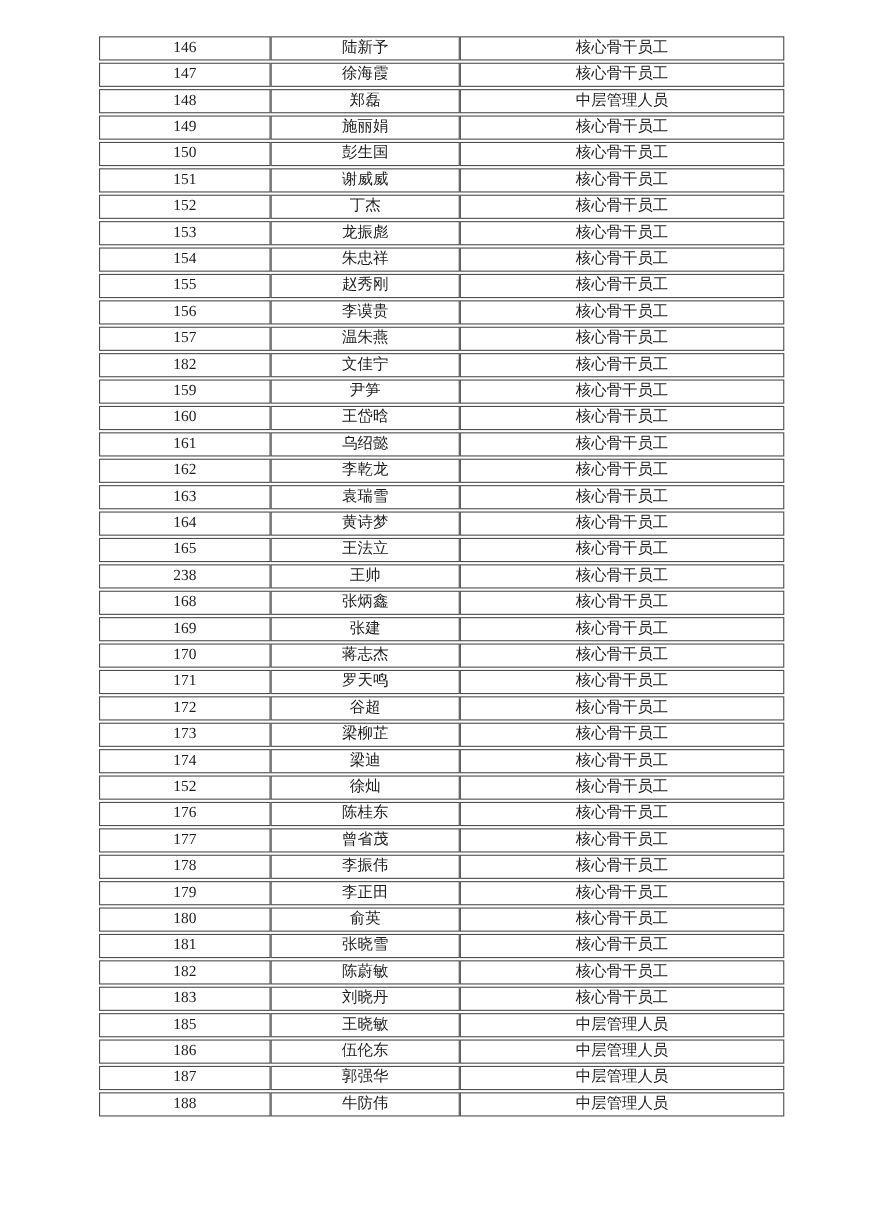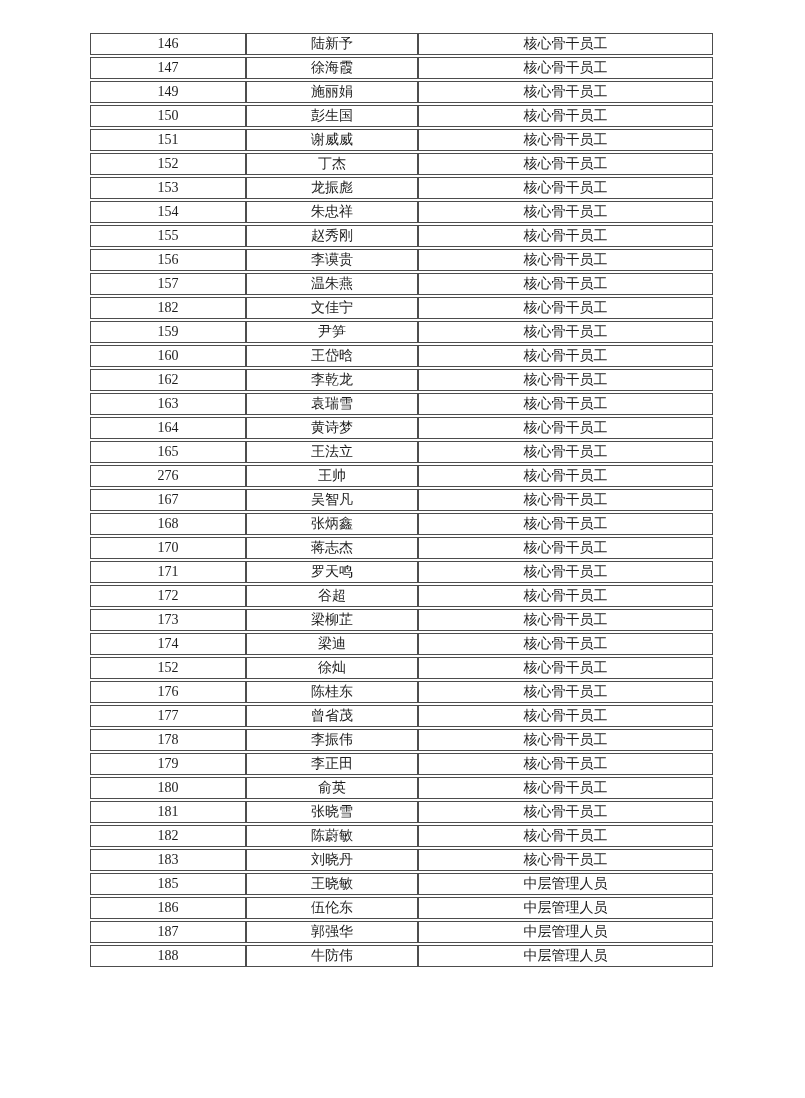--- a/index.html
+++ b/index.html
@@ -57,20 +57,25 @@
           <td>146</td>
           <td>陆新予</td>
           <td>核心骨干员工</td>
         </tr>
         <tr>
           <td>147</td>
           <td>徐海霞</td>
           <td>核心骨干员工</td>
         </tr>
         <tr>
+          <td>148</td>
+          <td>郑磊</td>
+          <td>中层管理人员</td>
+        </tr>
+        <tr>
           <td>149</td>
           <td>施丽娟</td>
           <td>核心骨干员工</td>
         </tr>
         <tr>
           <td>150</td>
           <td>彭生国</td>
           <td>核心骨干员工</td>
         </tr>
         <tr>
@@ -117,52 +122,57 @@
           <td>159</td>
           <td>尹笋</td>
           <td>核心骨干员工</td>
         </tr>
         <tr>
           <td>160</td>
           <td>王岱晗</td>
           <td>核心骨干员工</td>
         </tr>
         <tr>
+          <td>161</td>
+          <td>乌绍懿</td>
+          <td>核心骨干员工</td>
+        </tr>
+        <tr>
           <td>162</td>
           <td>李乾龙</td>
           <td>核心骨干员工</td>
         </tr>
         <tr>
           <td>163</td>
           <td>袁瑞雪</td>
           <td>核心骨干员工</td>
         </tr>
         <tr>
           <td>164</td>
           <td>黄诗梦</td>
           <td>核心骨干员工</td>
         </tr>
         <tr>
           <td>165</td>
           <td>王法立</td>
           <td>核心骨干员工</td>
         </tr>
         <tr>
-          <td>276</td>
+          <td>238</td>
           <td>王帅</td>
-          <td>核心骨干员工</td>
-        </tr>
-        <tr>
-          <td>167</td>
-          <td>吴智凡</td>
           <td>核心骨干员工</td>
         </tr>
         <tr>
           <td>168</td>
           <td>张炳鑫</td>
+          <td>核心骨干员工</td>
+        </tr>
+        <tr>
+          <td>169</td>
+          <td>张建</td>
           <td>核心骨干员工</td>
         </tr>
         <tr>
           <td>170</td>
           <td>蒋志杰</td>
           <td>核心骨干员工</td>
         </tr>
         <tr>
           <td>171</td>
           <td>罗天鸣</td>

